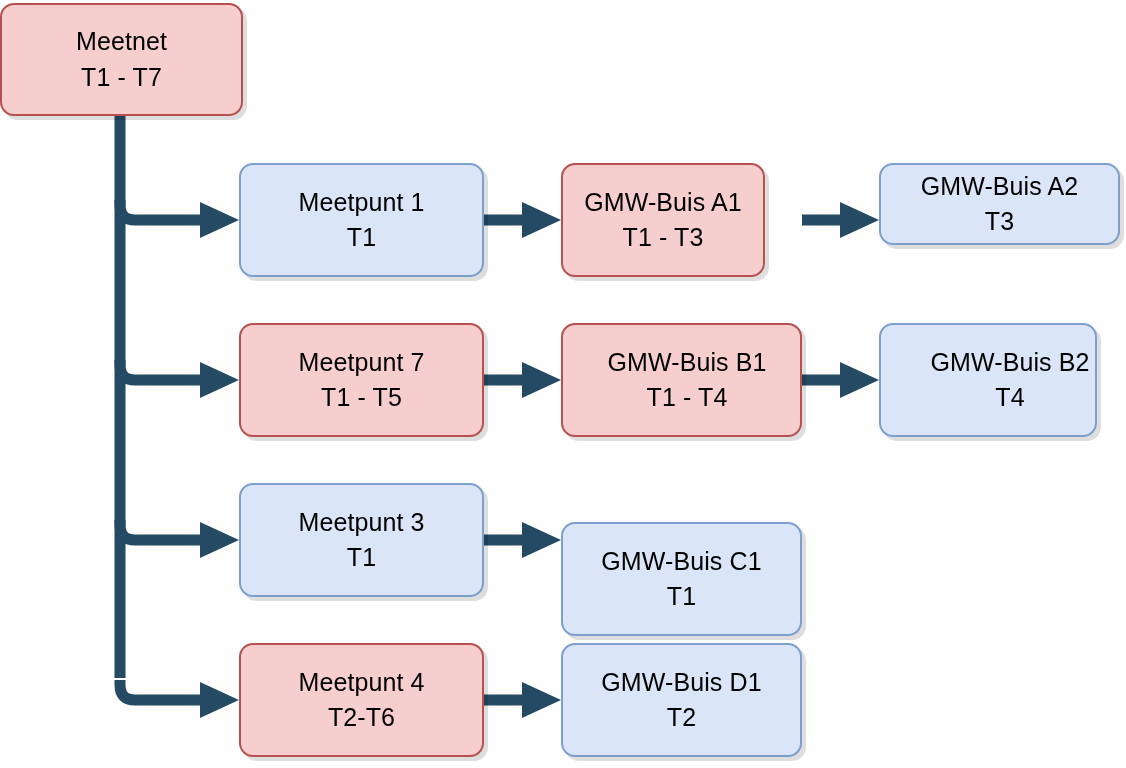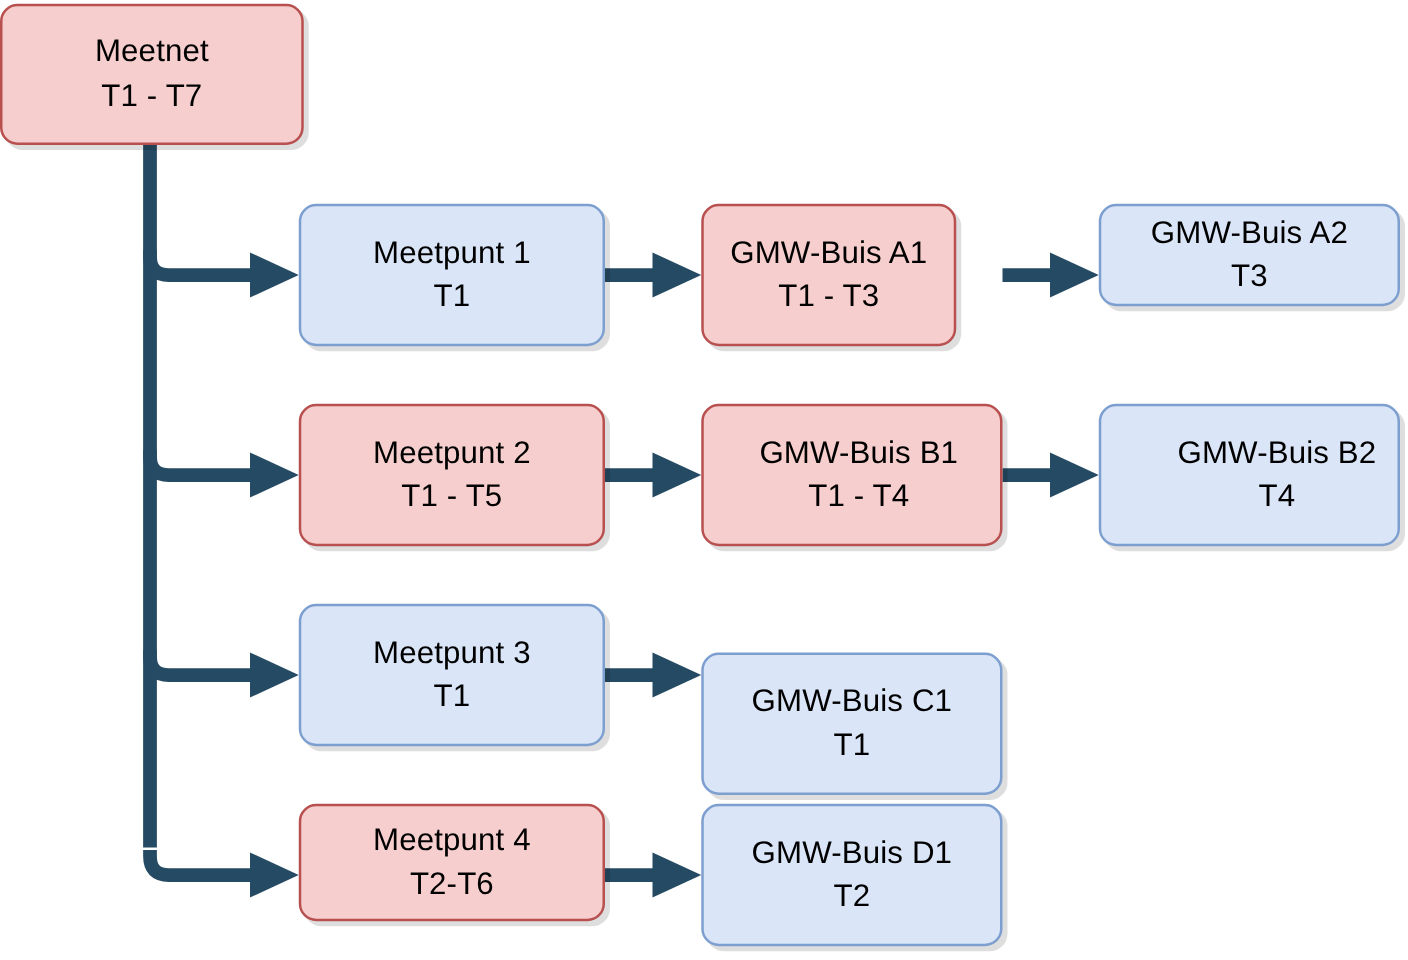--- a/index.html
+++ b/index.html
@@ -137,45 +137,45 @@
     <div class="node-title">GMW-Buis A1</div>
     <div class="node-sub">T1 - T3</div>
   </div>
 
   <div class="node blue" id="node-gmw-buis-a2" style="left: 879px; top: 163px; width: 241px; height: 82px;">
     <div class="node-title">GMW-Buis A2</div>
     <div class="node-sub">T3</div>
   </div>
 
   <div class="node pink" id="node-meetpunt-2" style="left: 239px; top: 323px; width: 245px; height: 114px;">
-    <div class="node-title">Meetpunt 2</div>
+    <div class="node-title">Meetpunt 7</div>
     <div class="node-sub">T1 - T5</div>
   </div>
 
   <div class="node pink" id="node-gmw-buis-b1" style="left: 561px; top: 323px; width: 241px; height: 114px; padding-left: 11px;">
     <div class="node-title">GMW-Buis B1</div>
     <div class="node-sub">T1 - T4</div>
   </div>
 
-  <div class="node blue" id="node-gmw-buis-b2" style="left: 879px; top: 323px; width: 241px; height: 114px; padding-left: 44px;">
+  <div class="node blue" id="node-gmw-buis-b2" style="left: 879px; top: 323px; width: 218px; height: 114px; padding-left: 44px;">
     <div class="node-title">GMW-Buis B2</div>
     <div class="node-sub">T4</div>
   </div>
 
   <div class="node blue" id="node-meetpunt-3" style="left: 239px; top: 483px; width: 245px; height: 114px;">
     <div class="node-title">Meetpunt 3</div>
     <div class="node-sub">T1</div>
   </div>
 
   <div class="node blue" id="node-gmw-buis-c1" style="left: 561px; top: 483px; width: 241px; height: 114px; margin-top: 39px;">
     <div class="node-title">GMW-Buis C1</div>
     <div class="node-sub">T1</div>
   </div>
 
-  <div class="node pink" id="node-meetpunt-4" style="left: 239px; top: 643px; width: 245px; height: 94px;">
+  <div class="node pink" id="node-meetpunt-4" style="left: 239px; top: 643px; width: 245px; height: 114px;">
     <div class="node-title">Meetpunt 4</div>
     <div class="node-sub">T2-T6</div>
   </div>
 
   <div class="node blue" id="node-gmw-buis-d1" style="left: 561px; top: 643px; width: 241px; height: 114px;">
     <div class="node-title">GMW-Buis D1</div>
     <div class="node-sub">T2</div>
   </div>
 
 </div>

